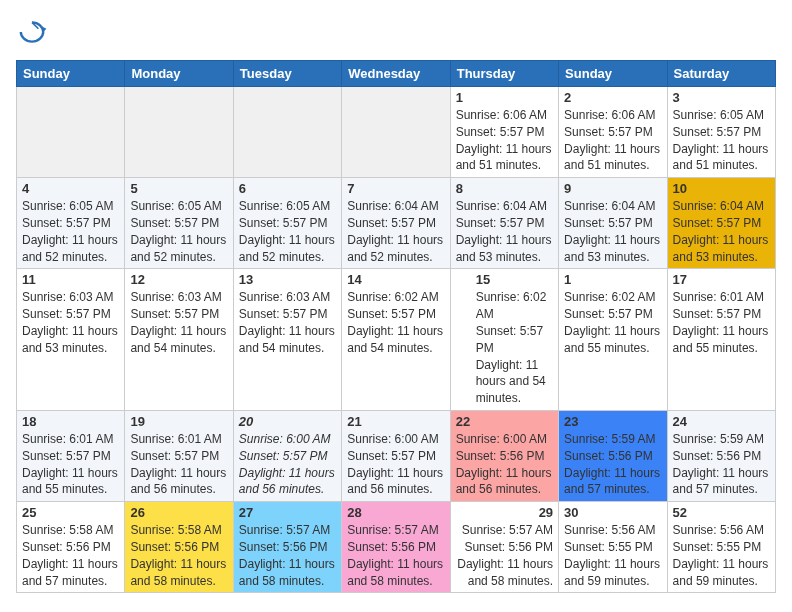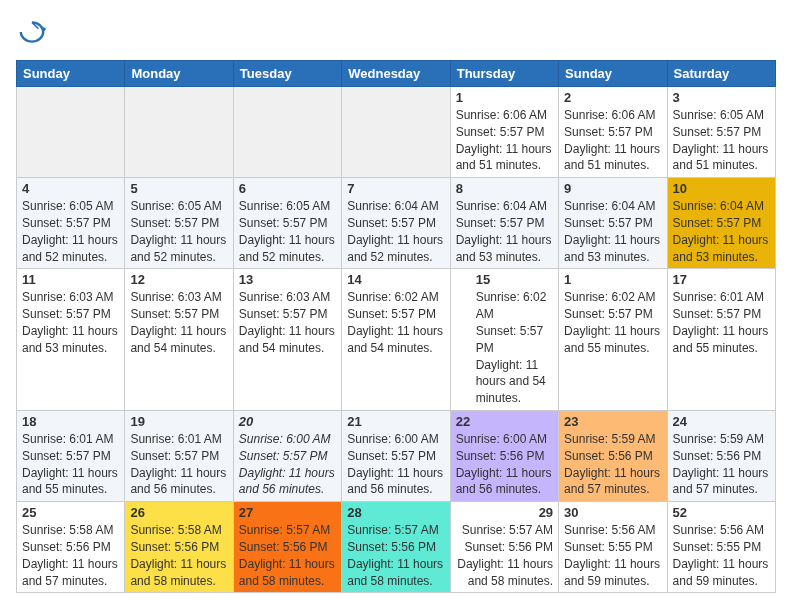--- a/index.html
+++ b/index.html
@@ -256,27 +256,27 @@
           <div class="day-info" style="white-space: pre-line;">Sunrise: 6:00 AM
 Sunset: 5:57 PM
 Daylight: 11 hours and 56 minutes.</div>
         </td>
         <td style="background: rgb(242, 245, 249);">
           <span class="day-num">21</span>
           <div class="day-info" style="white-space: pre-line;">Sunrise: 6:00 AM
 Sunset: 5:57 PM
 Daylight: 11 hours and 56 minutes.</div>
         </td>
-        <td style="background: #c4b5fd;">
+        <td style="background: #fca5a5;">
           <span class="day-num">22</span>
           <div class="day-info" style="white-space: pre-line;">Sunrise: 6:00 AM
 Sunset: 5:56 PM
 Daylight: 11 hours and 56 minutes.</div>
         </td>
-        <td style="background: #fdba74; margin-left: 32px;">
+        <td style="background: #3b82f6; margin-left: 32px;">
           <span class="day-num">23</span>
           <div class="day-info" style="white-space: pre-line;">Sunrise: 5:59 AM
 Sunset: 5:56 PM
 Daylight: 11 hours and 57 minutes.</div>
         </td>
         <td style="background: rgb(242, 245, 249);">
           <span class="day-num">24</span>
           <div class="day-info" style="white-space: pre-line;">Sunrise: 5:59 AM
 Sunset: 5:56 PM
 Daylight: 11 hours and 57 minutes.</div>
@@ -288,27 +288,27 @@
           <div class="day-info" style="white-space: pre-line;">Sunrise: 5:58 AM
 Sunset: 5:56 PM
 Daylight: 11 hours and 57 minutes.</div>
         </td>
         <td style="background: #fde047;">
           <span class="day-num">26</span>
           <div class="day-info" style="white-space: pre-line;">Sunrise: 5:58 AM
 Sunset: 5:56 PM
 Daylight: 11 hours and 58 minutes.</div>
         </td>
-        <td style="background: #f97316;">
+        <td style="background: #7dd3fc;">
           <span class="day-num">27</span>
           <div class="day-info" style="white-space: pre-line;">Sunrise: 5:57 AM
 Sunset: 5:56 PM
 Daylight: 11 hours and 58 minutes.</div>
         </td>
-        <td style="background: #5eead4;">
+        <td style="background: #f9a8d4;">
           <span class="day-num">28</span>
           <div class="day-info" style="white-space: pre-line;">Sunrise: 5:57 AM
 Sunset: 5:56 PM
 Daylight: 11 hours and 58 minutes.</div>
         </td>
         <td style="background: rgb(255, 255, 255); text-align: right;">
           <span class="day-num">29</span>
           <div class="day-info" style="white-space: pre-line;">Sunrise: 5:57 AM
 Sunset: 5:56 PM
 Daylight: 11 hours and 58 minutes.</div>

